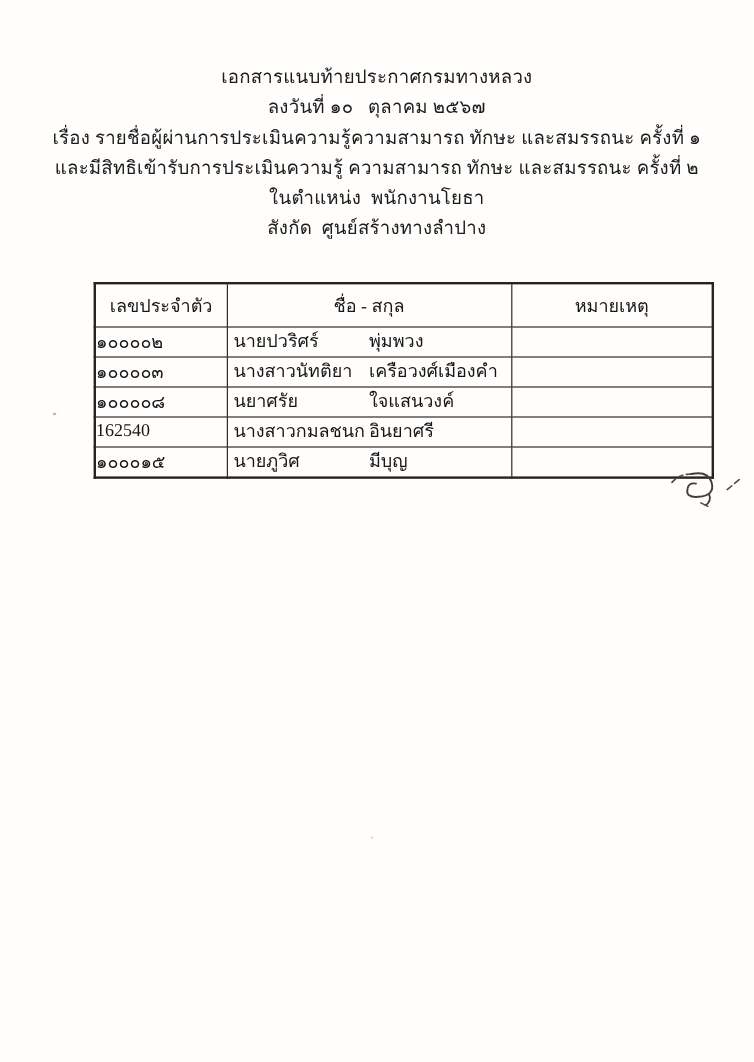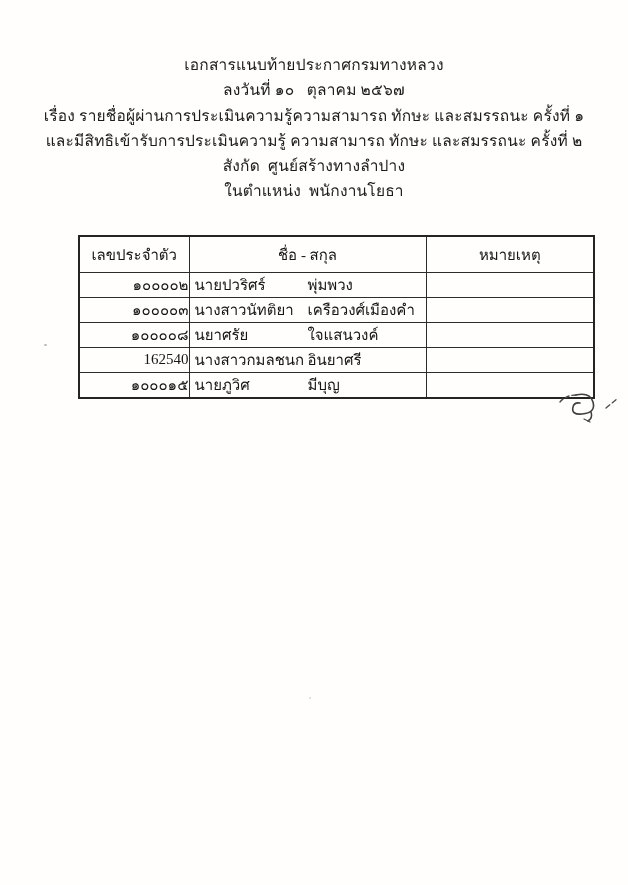--- a/index.html
+++ b/index.html
@@ -59,21 +59,21 @@
   .doc-table th {
     height: 35px;
     text-align: center;
     vertical-align: middle;
   }
   .doc-table td {
     height: 23.5px;
     vertical-align: middle;
   }
   .doc-table { border: 2px solid #262422; }
-  td.cell-id { text-align: right; }
+  td.cell-id { text-align: left; }
   td.cell-name { position: relative; }
   .first-name {
     position: absolute;
     left: 5px;
     top: 50%;
     transform: translateY(-52%);
     white-space: nowrap;
   }
   .last-name {
     position: absolute;
@@ -104,22 +104,22 @@
 </head>
 <body>
 
 <div class="page">
 
   <div class="header-block">
     <div class="header-line">เอกสารแนบท้ายประกาศกรมทางหลวง</div>
     <div class="header-line">ลงวันที่ ๑๐   ตุลาคม ๒๕๖๗</div>
     <div class="header-line">เรื่อง รายชื่อผู้ผ่านการประเมินความรู้ความสามารถ ทักษะ และสมรรถนะ ครั้งที่ ๑</div>
     <div class="header-line">และมีสิทธิเข้ารับการประเมินความรู้ ความสามารถ ทักษะ และสมรรถนะ ครั้งที่ ๒</div>
+    <div class="header-line">ในตำแหน่ง  พนักงานโยธา</div>
     <div class="header-line">สังกัด  ศูนย์สร้างทางลำปาง</div>
-    <div class="header-line">ในตำแหน่ง  พนักงานโยธา</div>
   </div>
 
   <table class="doc-table">
     <colgroup>
       <col class="c-id">
         <col class="c-name">
         <col class="c-remark">
     </colgroup>
     <thead>
       <tr>

